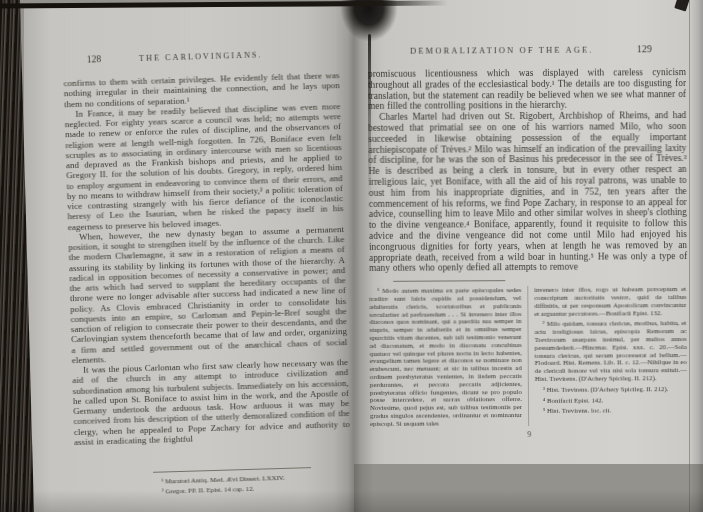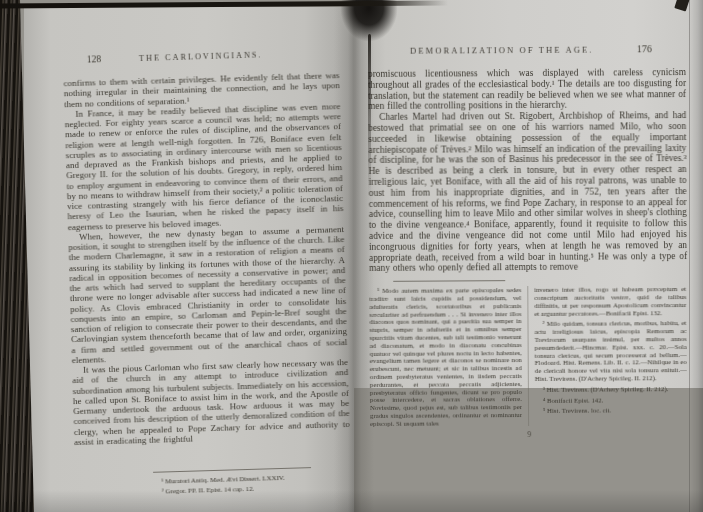--- a/index.html
+++ b/index.html
@@ -7,21 +7,21 @@
     position:relative;width:703px;height:512px;overflow:hidden;
     background:#94928c;
     font-family:"Liberation Serif","DejaVu Serif",serif;
   }
   .paper{position:absolute;}
   .paper-left{
     left:24px;top:7px;width:330px;height:505px;
     background:linear-gradient(90deg,#b3b2ae 0%,#c6c5c1 8%,#cac9c5 55%,#c2c1bd 85%,#a9a8a4 100%);
   }
   .paper-right{
-    left:354px;top:0;width:349px;height:388px;
+    left:354px;top:0;width:349px;height:464px;
     background:linear-gradient(90deg,#b0afab 0%,#c7c6c2 9%,#cfcecb 45%,#d2d1ce 80%,#c9c8c5 100%);
   }
   .page-inner{position:absolute;color:#3a372f;text-align:justify;}
   .left-inner{
     left:40px;top:46px;width:276px;height:446px;
     transform:rotate(-1.7deg);transform-origin:40% 10%;
     filter:blur(0.32px);
   }
   .right-inner{
     left:15px;top:46px;width:318px;
@@ -107,21 +107,21 @@
         <p class="fnline">¹ Muratori Antiq. Med. Ævi Dissert. LXXIV.</p>
         <p class="fnline">² Gregor. PP. II. Epist. 14 cap. 12.</p>
       </div>
     </div>
   </div>
 
   <div class="paper paper-right">
     <div class="page-inner right-inner">
       <div class="running-head rh-right">
         <div class="run-title">DEMORALIZATION OF THE AGE.</div>
-        <span class="pagenum pn-right">176</span>
+        <span class="pagenum pn-right">129</span>
       </div>
       <div class="bodytext">
         <p class="para noindent">promiscuous licentiousness which was displayed with careless cynicism throughout all grades of the ecclesiastical body.¹  The details are too disgusting for translation, but the statement can readily be believed when we see what manner of men filled the controlling positions in the hierarchy.</p>
         <p class="para">Charles Martel had driven out St. Rigobert, Archbishop of Rheims, and had bestowed that primatial see on one of his warriors named Milo, who soon succeeded in likewise obtaining possession of the equally important archiepiscopate of Trèves.²  Milo was himself an indication of the prevailing laxity of discipline, for he was the son of Basinus his predecessor in the see of Trèves.³  He is described as being a clerk in tonsure, but in every other respect an irreligious laic, yet Boniface, with all the aid of his royal patrons, was unable to oust him from his inappropriate dignities, and in 752, ten years after the commencement of his reforms, we find Pope Zachary, in response to an appeal for advice, counselling him to leave Milo and other similar wolves in sheep's clothing to the divine vengeance.⁴ Boniface, apparently, found it requisite to follow this advice and the divine vengeance did not come until Milo had enjoyed his incongruous dignities for forty years, when at length he was removed by an appropriate death, received from a wild boar in hunting.⁵  He was only a type of many others who openly defied all attempts to remove</p>
       </div>
       <div class="fn-rule fn-rule-right"></div>
       <div class="fncols">
         <div class="fncol">
           <p class="fnpara">¹ Modo autem maxima ex parte episcopales sedes traditæ sunt laicis cupidis ad possidendum, vel adulteratis clericis, scortatoribus et publicanis sæculariter ad perfruendum . . . Si invenero inter illos diaconos quos nominant, qui a pueritia sua semper in stupris, semper in adulteriis et in omnibus semper spurcitiis vitam ducentes, sub tali testimonio venerunt ad diaconatum, et modo in diaconatu concubinas quatuor vel quinque vel plures noctu in lecto habentes, evangelium tamen legere et diaconos se nominare non erubescunt, nec metuunt; et sic in talibus incestis ad ordinem presbyteratus venientes, in iisdem peccatis perdurantes, et peccata peccatis adjicientes, presbyteratus officio fungentes, dicunt se pro populo posse intercedere, et sacras oblationes offerre.  Novissime, quod pejus est, sub talibus testimoniis per gradus singulos ascendentes, ordinantur et nominantur episcopi.  Si usquam tales</p>
         </div>

